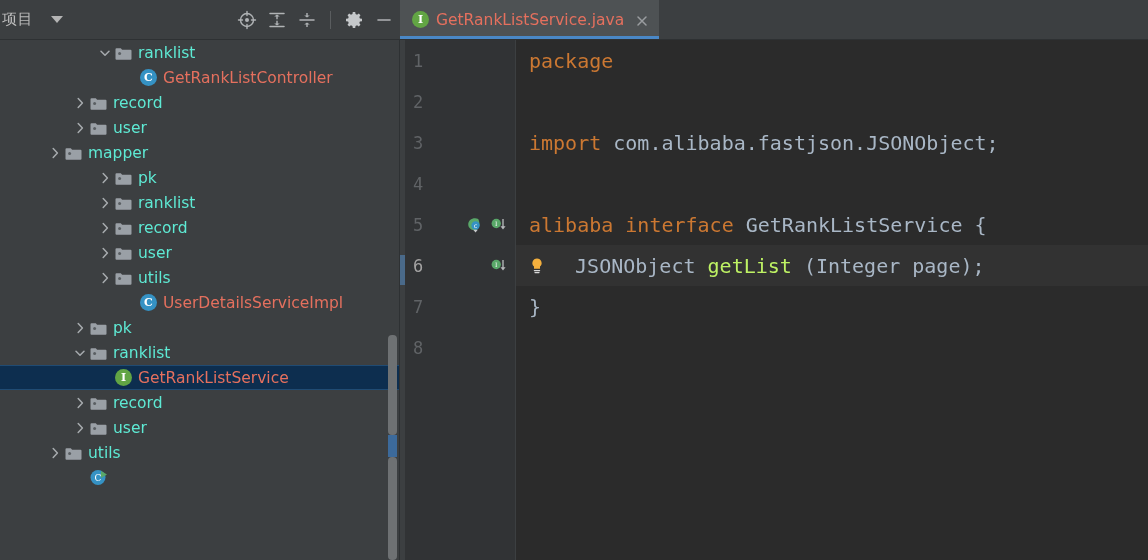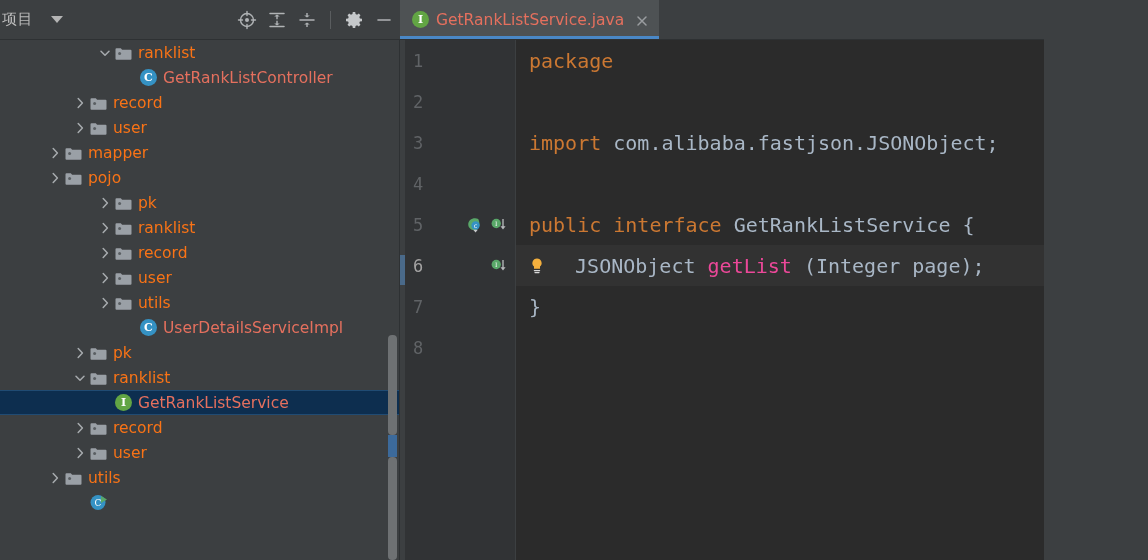--- a/index.html
+++ b/index.html
@@ -2,21 +2,21 @@
 <html><head>
 <meta charset="utf-8">
 <style>
   * { box-sizing: border-box; margin: 0; padding: 0; }
   html, body {
     width: 1148px; height: 560px;
     overflow: hidden;
     background: #3c3f41;
     font-family: "DejaVu Sans", "Liberation Sans", sans-serif;
   }
-  #app { position: relative; width: 1044px; height: 560px; display: flex; flex-direction: column; }
+  #app { position: relative; width: 1148px; height: 560px; display: flex; flex-direction: column; }
 
   
   .top-row { display: flex; height: 40px; flex: none; }
 
   .proj-toolbar {
     width: 400px; height: 40px;
     background: #3c3f41;
     display: flex; align-items: center;
     position: relative;
     border-bottom: 1px solid #2e3133;
@@ -80,21 +80,21 @@
   .tree-row.selected { background: #0d2e4f; }
   .tree-row.selected::before,
   .tree-row.selected::after {
     content: ""; position: absolute; left: 0; right: 0; height: 1px; background: #204b73;
   }
   .tree-row.selected::before { top: 0; }
   .tree-row.selected::after  { bottom: 0; }
   .arrow { width: 16px; height: 16px; flex: none; margin-right: 2px; }
   .arrow.blank { visibility: hidden; }
   .folder-ico { width: 17px; height: 14px; flex: none; margin-right: 6px; }
-  .node-label { font-size: 15.5px; color: #f97316; font-family: "DejaVu Sans","Liberation Sans",sans-serif; }
+  .node-label { font-size: 15.5px; color: #5eead4; font-family: "DejaVu Sans","Liberation Sans",sans-serif; }
   .node-label.red { color: #e5705e; }
   .leaf-ico { margin-right: 6px; }
 
   
   .tree-scroll { position: absolute; right: 3px; width: 9px; border-radius: 4px; background: #6e7173; }
   .tree-scroll-mark { position: absolute; right: 3px; width: 9px; background: #3c6a9b; }
   .pane-divider { position: absolute; top: 0; right: 0; width: 1px; height: 100%; background: #2e3133; }
 
   
   .editor-pane { flex: 1; display: flex; background: #2b2b2b; position: relative; min-width: 0; }
@@ -122,21 +122,21 @@
   .code {
     flex: 1; position: relative; min-width: 0;
     font-family: "DejaVu Sans Mono","Liberation Mono",monospace;
     font-size: 20px; overflow: hidden;
   }
   .c-line { height: 41px; display: flex; align-items: center; padding-left: 14px; white-space: pre; }
   .c-line.caret-row { background: #323232; }
   .bulb { width: 16px; height: 20px; margin-right: 6px; flex: none; }
   .kw   { color: #cc7832; }
   .id   { color: #a9b7c6; }
-  .fn   { color: #ec4899; }
+  .fn   { color: #bef264; }
   .code-edge { position: absolute; left: 0; top: 0; bottom: 0; width: 1px; background: #3c3f41; }
 </style>
 </head>
 <body>
 
 <div id="app">
 
   <div class="top-row">
 
     <div class="proj-toolbar">
@@ -246,31 +246,20 @@
           <div class="tree-row">
             <span style="flex: 0 0 auto; width: 47px;"></span>
             <span class="arrow"><svg viewBox="0 0 16 16" width="16" height="16">
                 <path d="M6.2 3.6l4.2 4.4-4.2 4.4" fill="none" stroke="#a7abae" stroke-width="1.5" stroke-linecap="round" stroke-linejoin="round"></path>
               </svg></span>
             <span class="folder-ico"><svg viewBox="0 0 17 14" width="17" height="14">
                 <path d="M0.5 2.2a1 1 0 0 1 1-1h4.3l1.3 1.6h8.4a1 1 0 0 1 1 1v8a1 1 0 0 1-1 1H1.5a1 1 0 0 1-1-1z" fill="#9aa0a6"></path>
                 <circle cx="4.6" cy="6.6" r="1.5" fill="#5a5f63"></circle>
               </svg></span>
             <span class="node-label">mapper</span>
-          </div>
-          <div class="tree-row">
-            <span style="flex: 0 0 auto; width: 47px;"></span>
-            <span class="arrow"><svg viewBox="0 0 16 16" width="16" height="16">
-                <path d="M6.2 3.6l4.2 4.4-4.2 4.4" fill="none" stroke="#a7abae" stroke-width="1.5" stroke-linecap="round" stroke-linejoin="round"></path>
-              </svg></span>
-            <span class="folder-ico"><svg viewBox="0 0 17 14" width="17" height="14">
-                <path d="M0.5 2.2a1 1 0 0 1 1-1h4.3l1.3 1.6h8.4a1 1 0 0 1 1 1v8a1 1 0 0 1-1 1H1.5a1 1 0 0 1-1-1z" fill="#9aa0a6"></path>
-                <circle cx="4.6" cy="6.6" r="1.5" fill="#5a5f63"></circle>
-              </svg></span>
-            <span class="node-label">pojo</span>
           </div>
           <div class="tree-row">
             <span style="flex: 0 0 auto; width: 97px;"></span>
             <span class="arrow"><svg viewBox="0 0 16 16" width="16" height="16">
                 <path d="M6.2 3.6l4.2 4.4-4.2 4.4" fill="none" stroke="#a7abae" stroke-width="1.5" stroke-linecap="round" stroke-linejoin="round"></path>
               </svg></span>
             <span class="folder-ico"><svg viewBox="0 0 17 14" width="17" height="14">
                 <path d="M0.5 2.2a1 1 0 0 1 1-1h4.3l1.3 1.6h8.4a1 1 0 0 1 1 1v8a1 1 0 0 1-1 1H1.5a1 1 0 0 1-1-1z" fill="#9aa0a6"></path>
                 <circle cx="4.6" cy="6.6" r="1.5" fill="#5a5f63"></circle>
               </svg></span>
@@ -455,21 +444,21 @@
           <div class="g-line">
             <span class="g-num">8</span>
           </div>
         </div>
       <div class="code" id="code">
         <div class="code-edge"></div>
       <div class="c-line"><span class="kw">package</span></div>
           <div class="c-line"></div>
           <div class="c-line"><span class="kw">import</span><span class="id"> com.alibaba.fastjson.JSONObject;</span></div>
           <div class="c-line"></div>
-          <div class="c-line"><span class="kw">public interface</span><span class="id"> GetRankListService {</span></div>
+          <div class="c-line"><span class="kw">alibaba interface</span><span class="id"> GetRankListService {</span></div>
           <div class="c-line caret-row"><span class="bulb"><svg viewBox="0 0 16 20" width="16" height="20">
                 <path d="M8 2.5a4.6 4.6 0 0 0-3 8.1v2.2h6v-2.2A4.6 4.6 0 0 0 8 2.5z" fill="#f3af3d"></path>
                 <path d="M5.4 14.6h5.2M6 16.6h4" stroke="#d8d8d8" stroke-width="1.3" stroke-linecap="round"></path>
               </svg></span><span class="id">  JSONObject </span><span class="fn">getList</span><span class="id"> (Integer page);</span></div>
           <div class="c-line"><span class="id">}</span></div>
           <div class="c-line"></div>
         </div>
     </div>
 
   </div>

